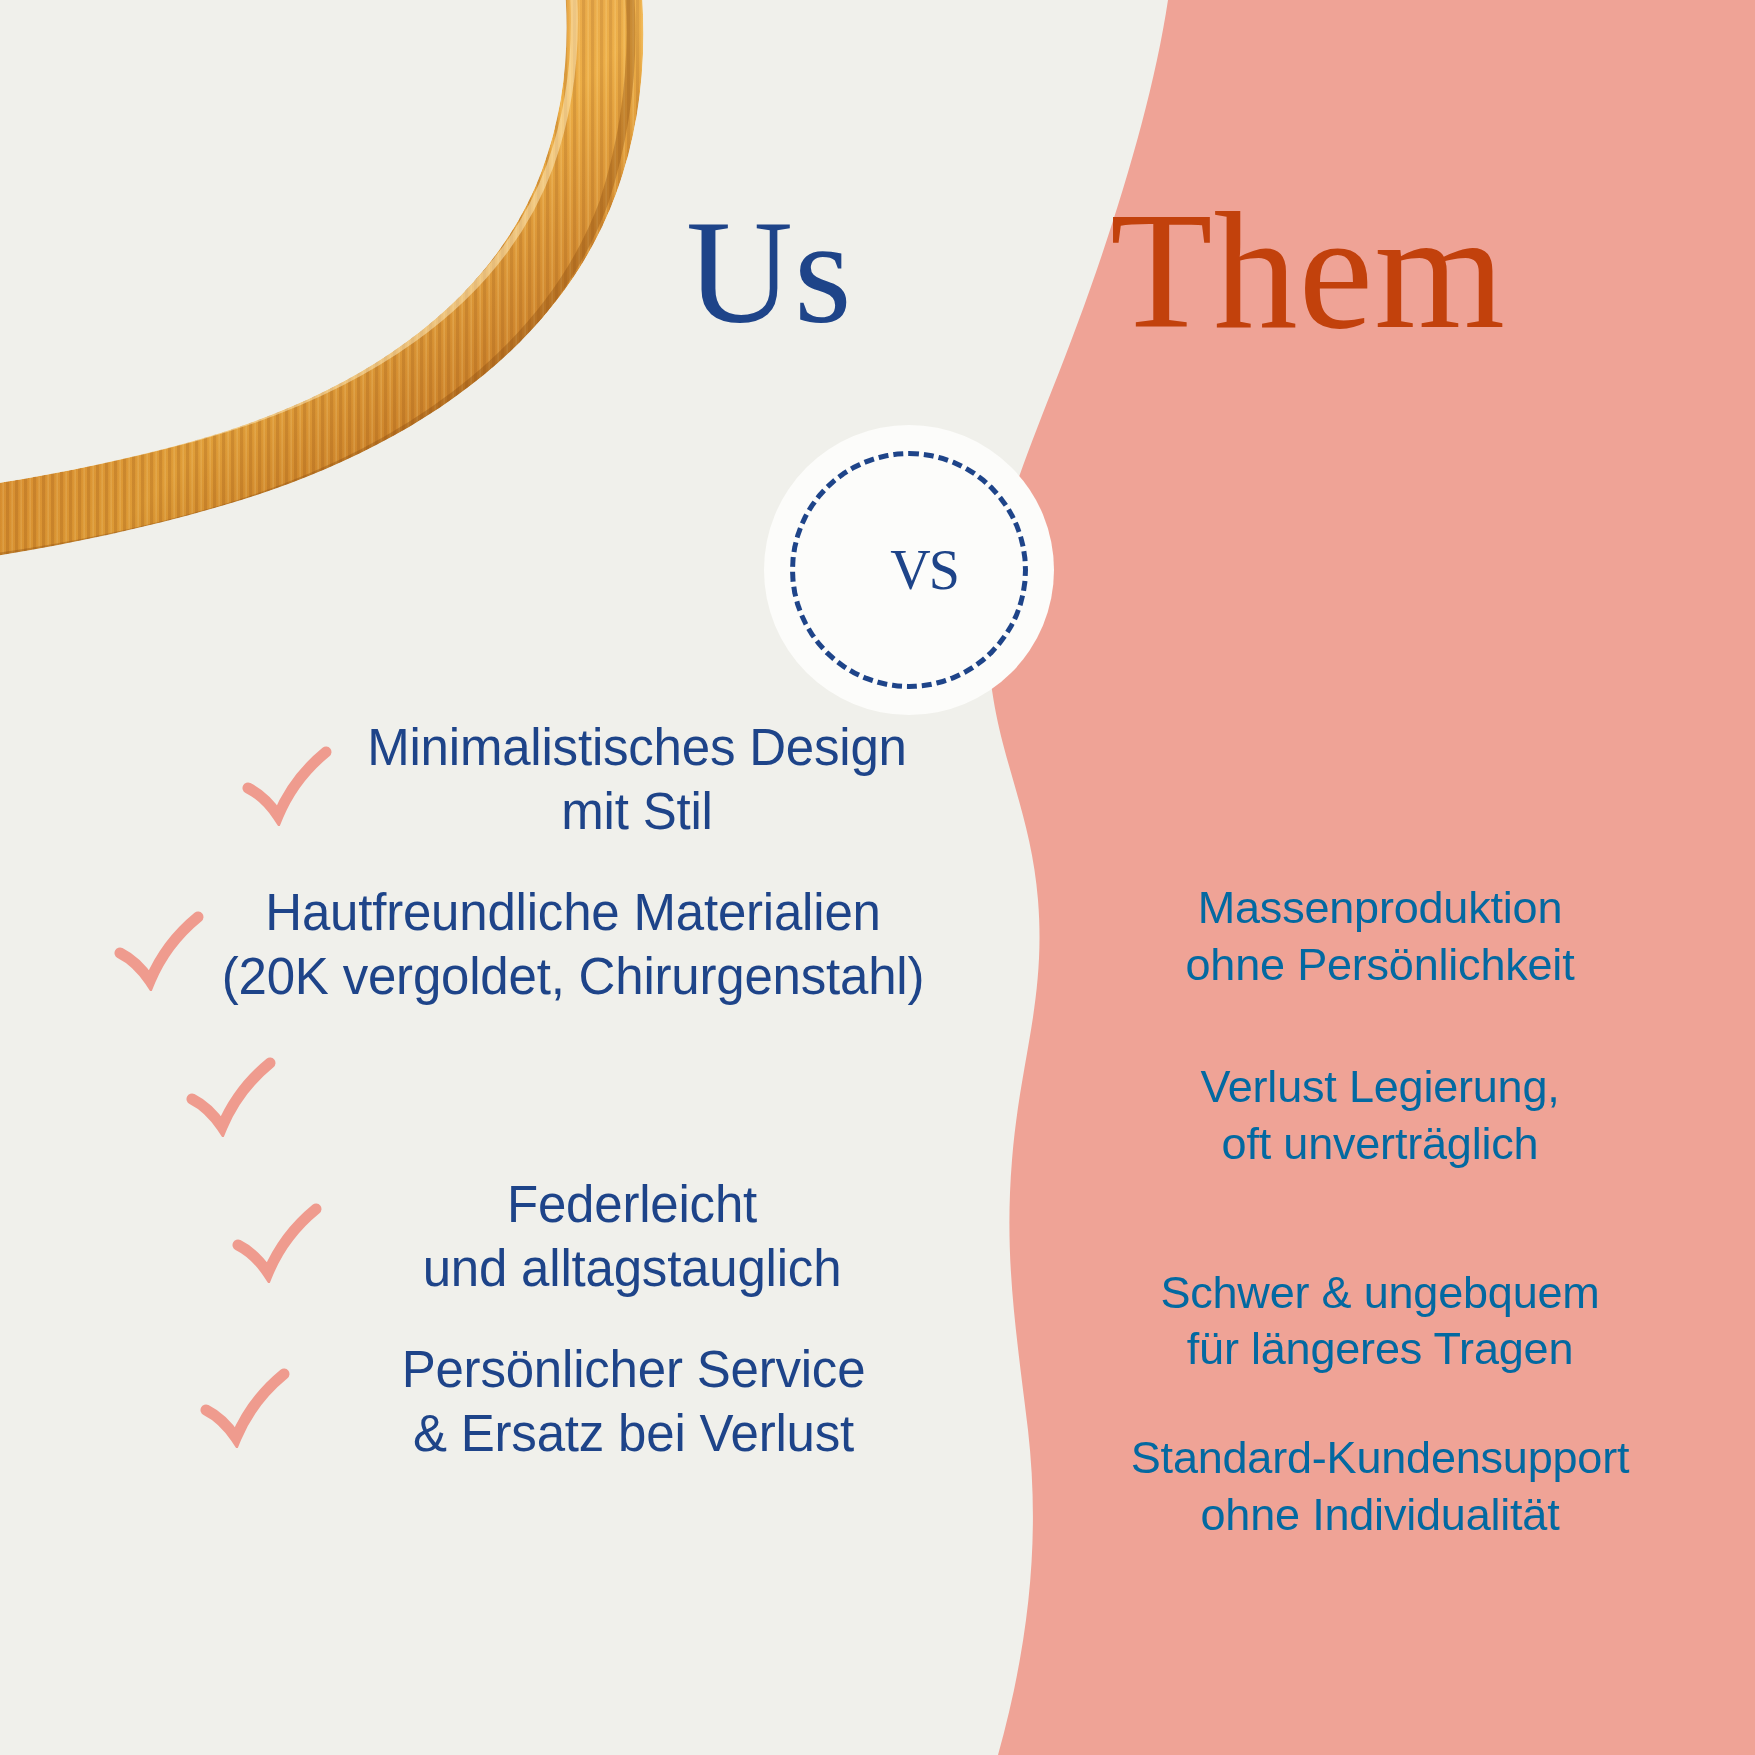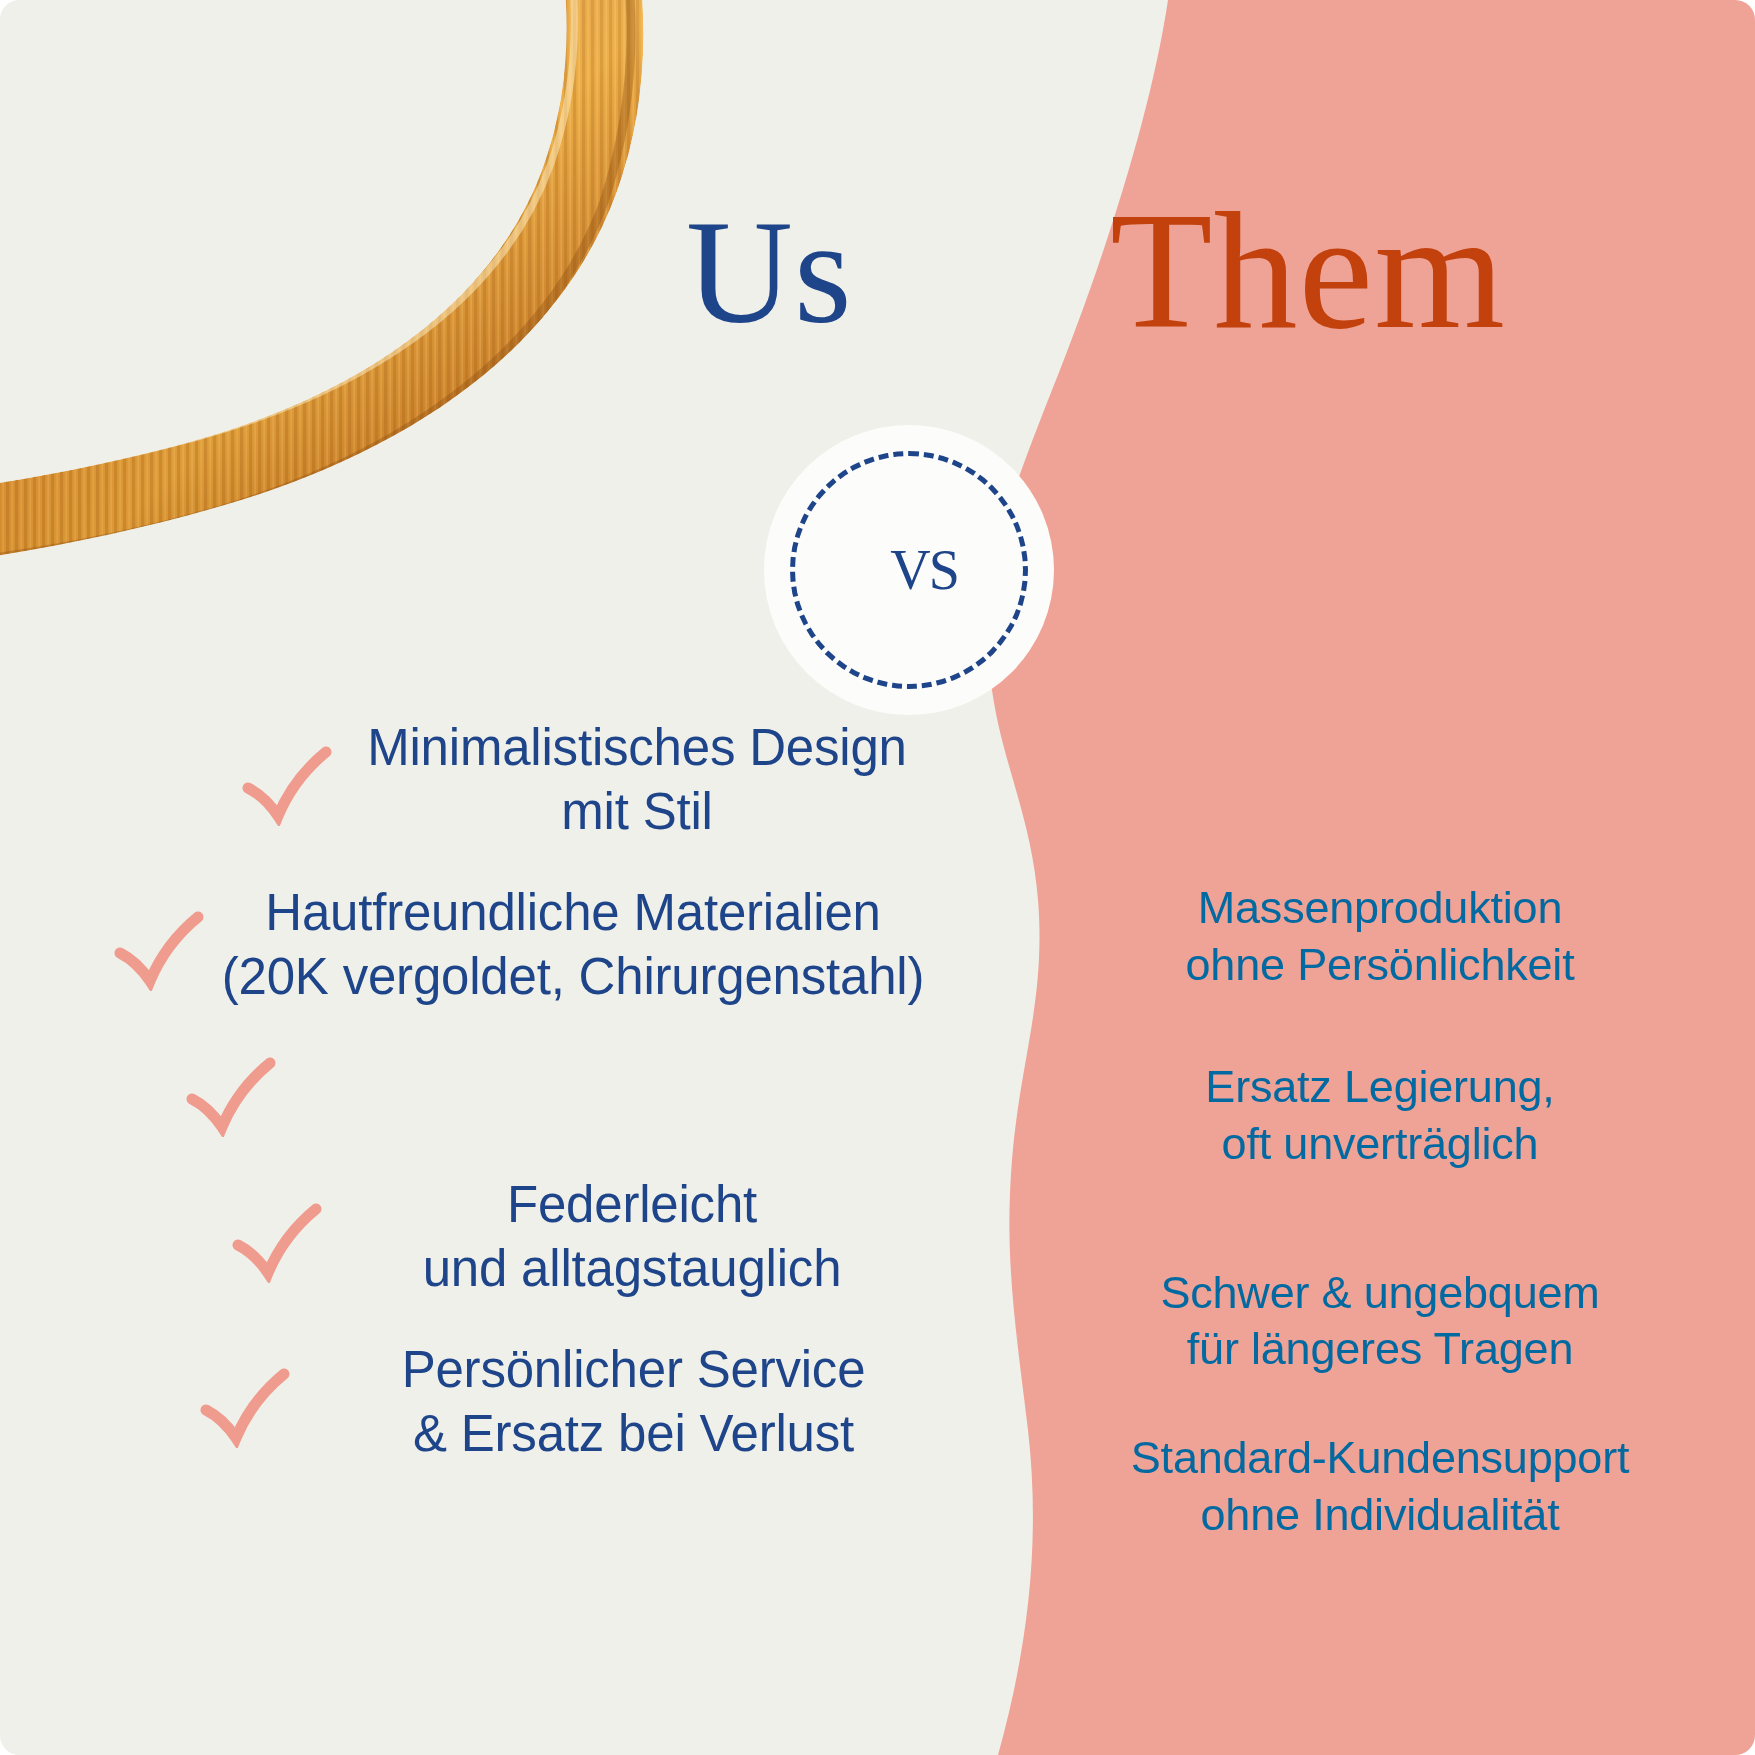--- a/index.html
+++ b/index.html
@@ -7,21 +7,20 @@
     padding: 0;
     background: #ffffff;
   }
   #canvas {
     position: relative;
     width: 1755px;
     height: 1755px;
     overflow: hidden;
     background: #F0F0EB;
     font-family: "Liberation Sans", sans-serif;
-    border-radius: 20px;
   }
 
   
   #bg-svg {
     position: absolute;
     inset: 0;
     width: 1755px;
     height: 1755px;
     display: block;
   }
@@ -281,21 +280,21 @@
       </span>
       <span class="us-text">Persönlicher Service
 &amp; Ersatz bei Verlust</span>
     </div>
 
   </div>
 
   <div id="them-list">
     <div class="them-item">Massenproduktion
 ohne Persönlichkeit</div>
-    <div class="them-item" style="margin-bottom:92px;">Ersatz Legierung,
+    <div class="them-item" style="margin-bottom:92px;">Verlust Legierung,
 oft unverträglich</div>
     <div class="them-item" style="margin-bottom:52px;">Schwer &amp; ungebquem
 für längeres Tragen</div>
     <div class="them-item">Standard-Kundensupport
 ohne Individualität</div>
   </div>
 
 </div>
 
 </body></html>

